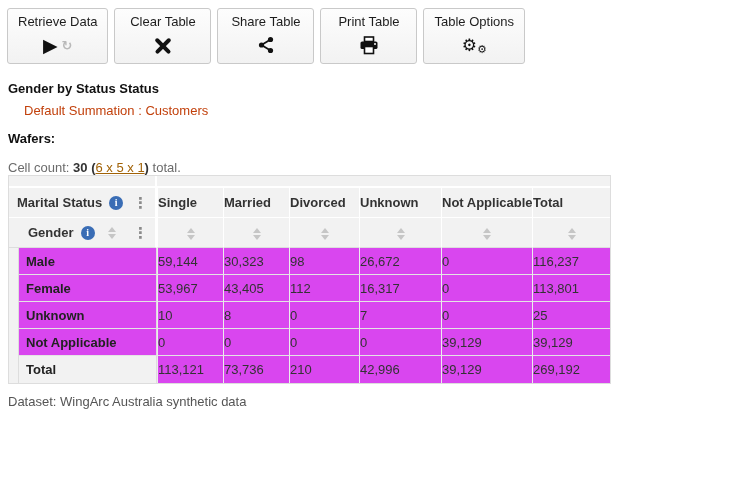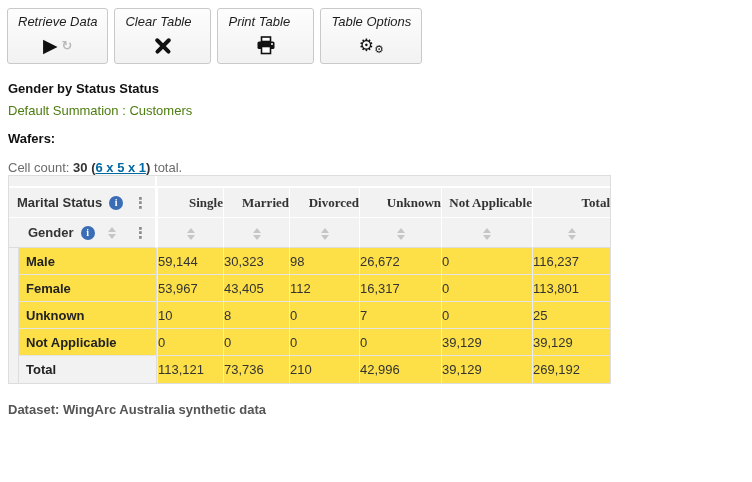--- a/index.html
+++ b/index.html
@@ -1,23 +1,23 @@
 <!DOCTYPE html>
 <html><head>
 <meta charset="utf-8">
 <style>
   * { margin:0; padding:0; box-sizing:border-box; }
   html,body { width:752px; height:482px; background:#fff; overflow:hidden;
     font-family:"Liberation Sans","DejaVu Sans",sans-serif; color:#333; font-size:13px; }
 
   
   .toolbar { display:flex; align-items:flex-start; padding:8px 0 0 7px; gap:6px; }
-  .tbtn { display:flex; flex-direction:column; min-width:97px;
+  .tbtn { display:flex; flex-direction:column; align-items:center; min-width:97px;
     padding:5px 10px 7px; border:1px solid #c9c9c9; border-radius:3px;
-    background:linear-gradient(#fdfdfd,#f2f2f2); cursor:pointer;font-style:italic; }
+    background:linear-gradient(#fdfdfd,#f2f2f2); cursor:pointer; }
   .tbtn .lbl { font-size:13px; color:#1d1d1d; white-space:nowrap; margin-bottom:5px; }
   .tbtn .ico { height:22px; display:flex; align-items:center; justify-content:center; gap:4px; }
   .tbtn.disabled { border-color:#e7e7e7; background:#fbfbfb; cursor:default; }
   .tbtn.disabled .lbl { color:#c9c9c9; }
   .tbtn.frameless { border:none; background:none; margin-left:14px; min-width:60px; }
 
   .play-glyph { font-size:19px; line-height:19px; color:#111; }
   .refresh-glyph { font-size:13px; line-height:13px; color:#b9b9b9; font-weight:bold; }
 
   .x-ico { position:relative; width:18px; height:18px; }
@@ -31,62 +31,62 @@
   .floppy::after { content:""; position:absolute; bottom:2.5px; left:6px; width:5px; height:5px;
     background:#fff; border-radius:50%; }
 
   .gear-big { font-size:17px; line-height:17px; color:#111; }
   .gear-small { font-size:11px; line-height:11px; color:#111; margin:8px 0 0 -4px; }
 
   
   .content { padding-left:8px; }
   .page-title { font-weight:bold; color:#111; margin-top:17px; }
   .section-h { font-weight:bold; color:#111; margin-top:13px; }
-  .filter-val { margin-top:7px; margin-left:0; color:#4d7c0f; }
+  .filter-val { margin-top:7px; margin-left:16px; color:#c2410c; }
   .cellcount { margin-top:14px; color:#6b6b6b; }
   .cellcount b { color:#333; }
-  .cellcount a { color:#0369a1; font-weight:bold; text-decoration:underline; cursor:pointer; }
+  .cellcount a { color:#a16207; font-weight:normal; text-decoration:underline; cursor:pointer; }
 
   
   table.xtab { border-collapse:separate; border-spacing:0; table-layout:fixed; width:601px;
     border:1px solid #ddd; }
   .xtab td,.xtab th { box-sizing:border-box; font-size:13px; overflow:hidden; white-space:nowrap; }
 
   .strip td { height:12px; background:#f2f2f2; border-bottom:2px solid #fff; }
   .strip .corner { border-right:2px solid #fff; }
 
   .hrow th { height:30px; background:#f2f2f2; color:#333; font-weight:bold; }
-  .hrow .colh { text-align:right; border-left:1px solid #fff; border-bottom:1px solid #fff;font-family:Liberation Serif, serif; }
+  .hrow .colh { text-align:left; border-left:1px solid #fff; border-bottom:1px solid #fff; }
   .dim-cell { border-right:2px solid #fff; border-bottom:1px solid #fff; }
   .dim-inner { display:flex; align-items:center; padding:0 7px 0 8px; gap:7px; }
   .gender-inner { display:flex; align-items:center; padding:0 7px 0 19px; gap:7px; }
   .kebab { color:#8a8a8a; font-size:15px; font-weight:bold; margin-left:auto; cursor:pointer; line-height:14px; }
   .gender-inner .kebab { margin-left:10px; }
   .info-ico { display:inline-flex; align-items:center; justify-content:center; width:14px; height:14px;
     border-radius:50%; background:#3a6db5; color:#fff; font-size:10px; font-weight:bold;
     font-family:"Liberation Serif","DejaVu Serif",serif; cursor:pointer; flex:0 0 auto; }
   .sort { display:inline-flex; flex-direction:column; gap:2px; cursor:pointer; }
   .sort i { display:block; width:0; height:0; border-left:4.5px solid transparent; border-right:4.5px solid transparent; }
   .sort .up { border-bottom:5px solid #c6c6c6; }
   .sort .dn { border-top:5px solid #c6c6c6; }
   .gender-sort { margin-left:auto; }
   .sortrow th { height:30px; background:#f2f2f2; border-bottom:1px solid #ddd; }
   .sortrow .sc { border-left:1px solid #fff; text-align:center; }
   .sortrow .sc .sort { vertical-align:middle; }
 
-  .brow td { height:27px; background:#fde047; border-bottom:1px solid #e4e4e4; }
+  .brow td { height:27px; background:#d946ef; border-bottom:1px solid #e4e4e4; }
   .brow .gut { background:#f2f2f2; border-bottom:none; border-right:1px solid #ddd; }
   .brow .rl { font-weight:bold; color:#222; padding-left:7px; border-right:1px solid #ddd; }
   .brow .dv { padding-right:10px; color:#333; border-left:1px solid #ececec; }
   .brow .dv:first-of-type { border-left:none; }
   .brow.total .rl { background:#f2f2f2; }
   .brow.total td { border-bottom:none; }
 
   
-  .footer { margin-top:15px; color:#555; line-height:22px;font-weight:bold; }
+  .footer { margin-top:7px; color:#555; line-height:22px; }
   .footer a { color:#555; text-decoration:underline; cursor:pointer; }
 
   svg { display:block; }
 </style>
 </head>
 <body>
 
 <div class="toolbar">
 
   <div class="tbtn">
@@ -98,20 +98,32 @@
   </div>
 
   <div class="tbtn">
     <span class="lbl">Clear Table</span>
     <span class="ico">
         <span class="x-ico"></span>
       </span>
   </div>
 
 
+  <div class="tbtn">
+    <span class="lbl">Share Table</span>
+    <span class="ico">
+      <svg width="18" height="18" viewBox="0 0 18 18">
+        <line x1="13.5" y1="3.5" x2="4.5" y2="9" stroke="#111" stroke-width="1.8"></line>
+        <line x1="4.5" y1="9" x2="13.5" y2="14.5" stroke="#111" stroke-width="1.8"></line>
+        <circle cx="13.5" cy="3.5" r="2.6" fill="#111"></circle>
+        <circle cx="4.5" cy="9" r="2.6" fill="#111"></circle>
+        <circle cx="13.5" cy="14.5" r="2.6" fill="#111"></circle>
+      </svg>
+    </span>
+  </div>
 
   <div class="tbtn">
     <span class="lbl">Print Table</span>
     <span class="ico">
       <svg width="20" height="19" viewBox="0 0 20 19">
         <rect x="5.5" y="1" width="9" height="4.5" fill="#fff" stroke="#111" stroke-width="1.6"></rect>
         <rect x="1.5" y="5.5" width="17" height="7.5" rx="1.6" fill="#111"></rect>
         <rect x="5.5" y="10.5" width="9" height="7" fill="#fff" stroke="#111" stroke-width="1.6"></rect>
         <circle cx="16" cy="8" r="1" fill="#fff"></circle>
       </svg>

